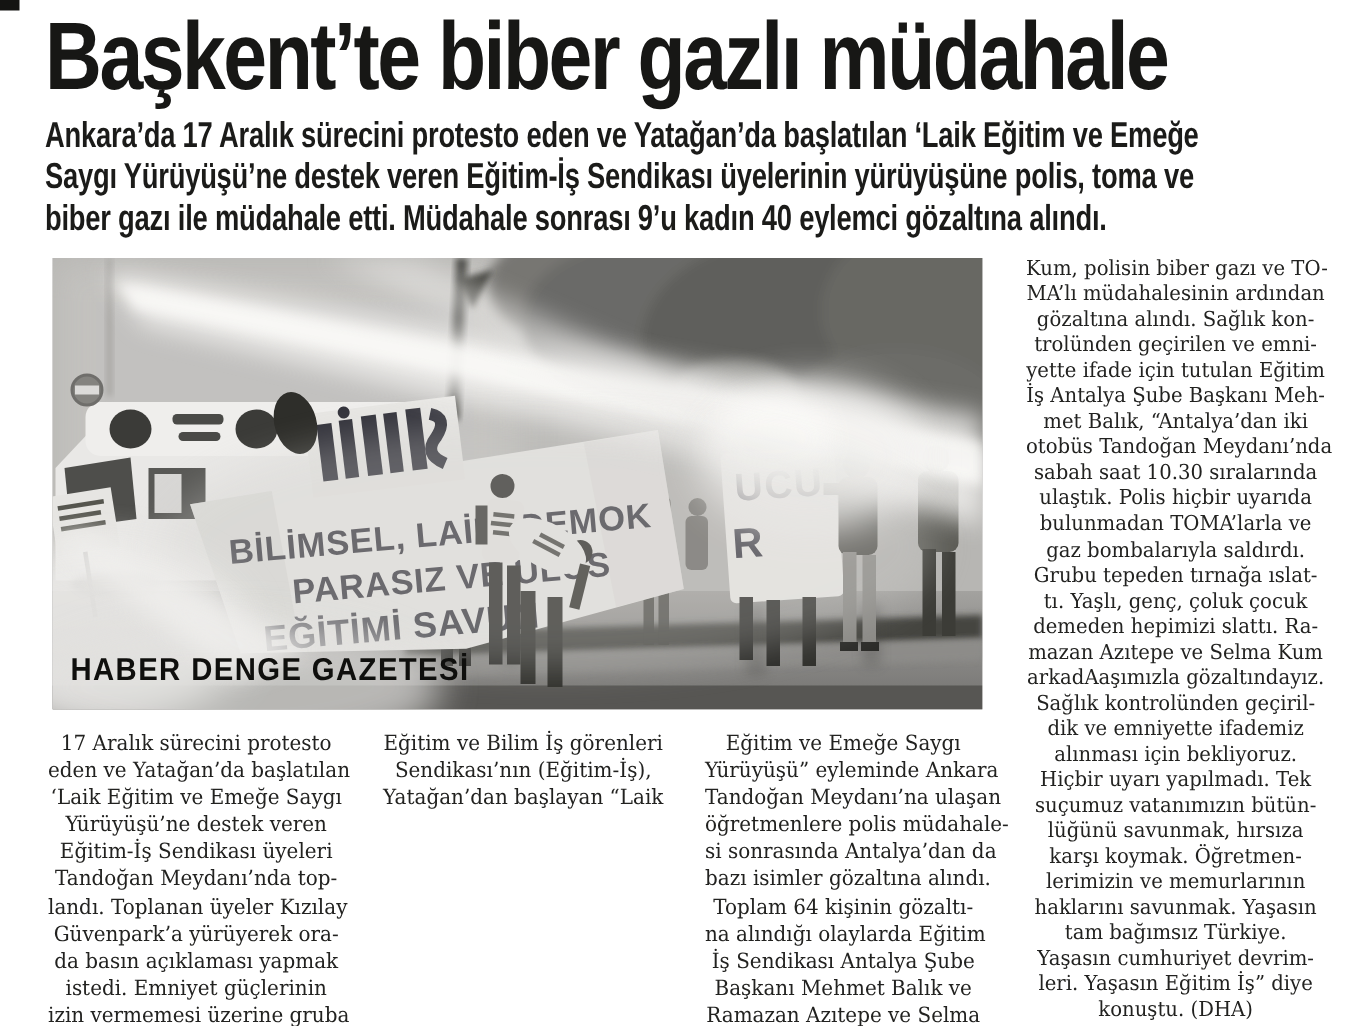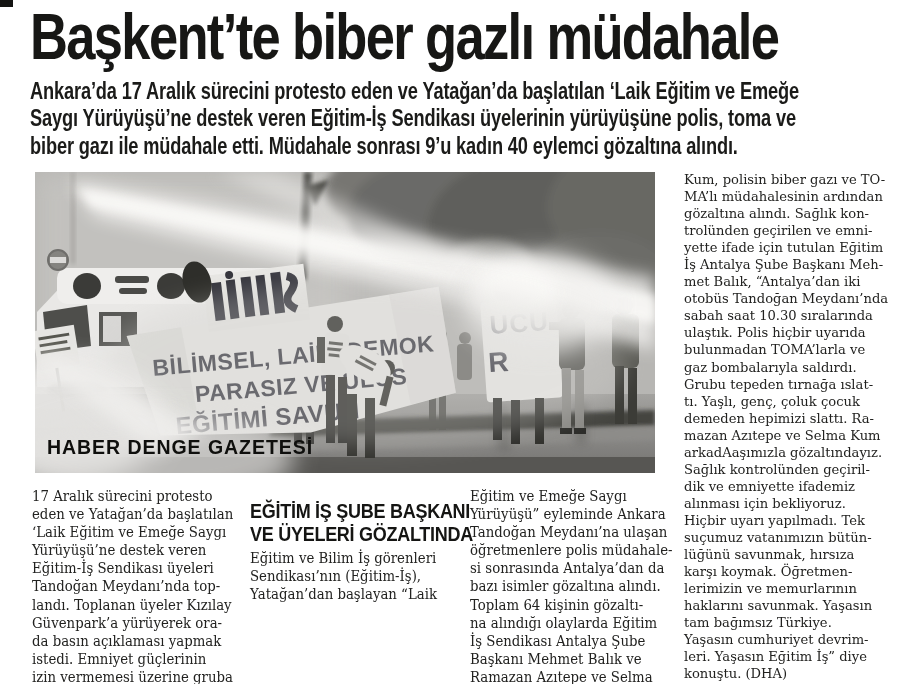--- a/index.html
+++ b/index.html
@@ -14,21 +14,21 @@
   .deck{position:absolute;left:30px;top:77px;}
   .deck-line{font:700 24px/27.4px "Liberation Sans",sans-serif;color:#1b1b19;
     white-space:nowrap;transform:scaleX(.76);transform-origin:left top;letter-spacing:-.2px;}
 
   .photo{position:absolute;left:35px;top:172px;width:620px;height:301px;overflow:hidden;background:#b7b6b3;}
   .photo svg{display:block;}
   .photo-caption{position:absolute;left:12px;top:263px;
     font:900 21px/24px "Liberation Sans",sans-serif;letter-spacing:1px;color:#0f0f0d;
     white-space:nowrap;transform:scaleX(.93);transform-origin:left top;}
 
-  .col{position:absolute;font-family:"DejaVu Serif","Liberation Serif",serif;color:#222220;}
+  .col{position:absolute;font-family:"DejaVu Serif","Liberation Serif",serif;color:#222220;text-align:center;}
   .bline{font-size:14px;line-height:18.1px;white-space:nowrap;
     transform:scaleX(.95);transform-origin:left top;}
   .col4 .bline{font-size:13.8px;line-height:17.05px;}
   .col1{left:32px;top:487px;width:208px;}
   .col2{left:250px;top:487px;width:208px;}
   .col3{left:470px;top:487px;width:194px;}
   .col4{left:684px;top:171px;width:210px;}
   .subhead{margin-top:13px;margin-bottom:3px;}
   .subhead-line{font:700 20px/23px "Liberation Sans",sans-serif;color:#151513;
     white-space:nowrap;letter-spacing:-.3px;transform:scaleX(.9);transform-origin:left top;}
@@ -238,25 +238,20 @@
       <div class="bline">Eğitim-İş Sendikası üyeleri</div>
       <div class="bline">Tandoğan Meydanı’nda top-</div>
       <div class="bline">landı. Toplanan üyeler Kızılay</div>
       <div class="bline">Güvenpark’a yürüyerek ora-</div>
       <div class="bline">da basın açıklaması yapmak</div>
       <div class="bline">istedi. Emniyet güçlerinin</div>
       <div class="bline">izin vermemesi üzerine gruba</div>
     </div>
 
   <div class="col col2">
-    <div class="subhead">
-
-    <div class="subhead-line">EĞİTİM İŞ ŞUBE BAŞKANI</div>
-        <div class="subhead-line">VE ÜYELERİ GÖZALTINDA</div>
-      </div>
     <div>
 
     <div class="bline">Eğitim ve Bilim İş görenleri</div>
         <div class="bline">Sendikası’nın (Eğitim-İş),</div>
         <div class="bline">Yatağan’dan başlayan “Laik</div>
       </div>
   </div>
 
   <div class="col col3">
 

